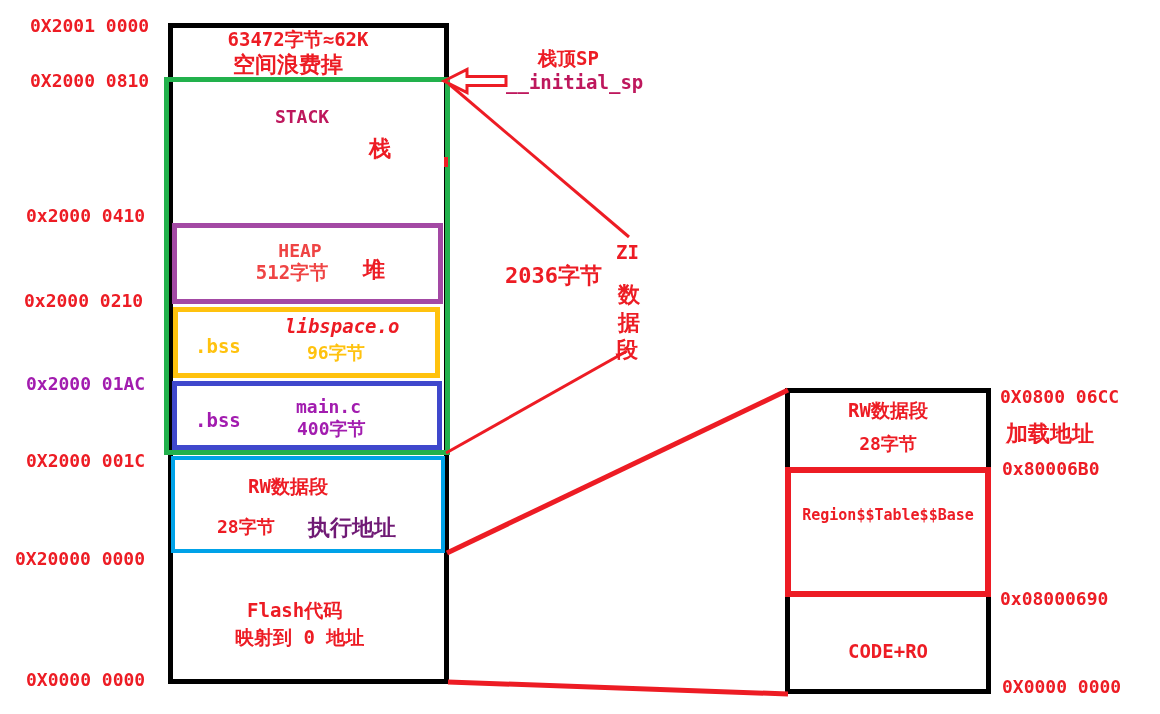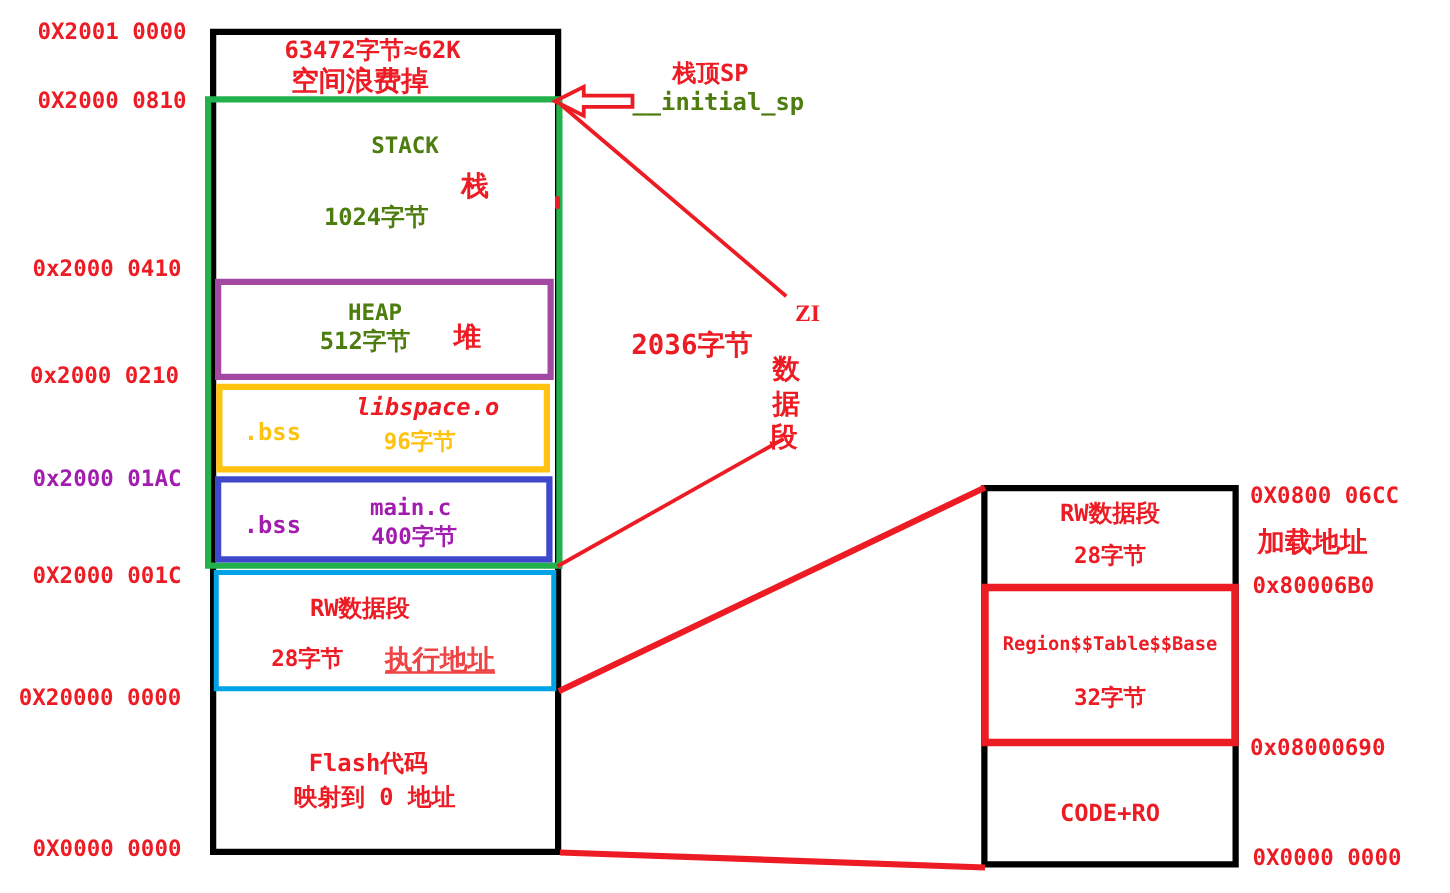--- a/index.html
+++ b/index.html
@@ -1,25 +1,25 @@
 <!DOCTYPE html>
 <html><head>
 <meta charset="utf-8">
 <style>
   html,body{margin:0;padding:0;background:#ffffff;}
   .canvas{position:relative;width:1160px;height:714px;background:#ffffff;overflow:hidden;
           font-family:"DejaVu Sans Mono","Liberation Mono",monospace;font-weight:bold;}
   .abs{position:absolute;white-space:nowrap;}
   .ctr{text-align:center;}
   .red{color:#ed1c24;}
-  .green{color:#4d7c0f;}
-  .purple{color:#4d7c0f;}
+  .green{color:#be185d;}
+  .purple{color:#ef4444;}
   .gold{color:#ffc20e;}
   .blue{color:#a21caf;}
-  .cyan{color:#ef4444;text-decoration:underline;}
+  .cyan{color:#701a75;}
   .box{position:absolute;box-sizing:border-box;background:transparent;}
   .ram-outer{left:168px;top:23px;width:281px;height:661px;border:5px solid #000;}
   .zi-box{left:164px;top:77px;width:286px;height:378px;border:5px solid #22b14c;}
   .heap-box{left:172px;top:223px;width:271px;height:81px;border:5px solid #a349a4;}
   .libspace-box{left:173px;top:307px;width:267px;height:71px;border:5px solid #ffc20e;}
   .mainc-box{left:172px;top:381px;width:270px;height:69px;border:5px solid #3f48cc;}
   .rw-exec-box{left:171px;top:456px;width:274px;height:97px;border:4px solid #00a2e8;}
   .flash-outer{left:785px;top:388px;width:206px;height:306px;border:5px solid #000;}
   .region-table-box{left:785px;top:467px;width:206px;height:130px;border:6px solid #ed1c24;}
   .f18{font-size:18px;}
@@ -43,23 +43,22 @@
   <span class="abs red f18" style="left:15px;top:548px;">0X20000 0000</span>
   <span class="abs red f18" style="left:26px;top:669px;">0X0000 0000</span>
 
   <div class="box ram-outer"></div>
 
   <div class="abs red f19 ctr" style="left:178px;top:27px;width:240px;">63472字节≈62K</div>
   <div class="abs red f20 ctr" style="left:178px;top:50px;width:220px;">空间浪费掉</div>
 
   <div class="box zi-box"></div>
 
-  <div class="abs green f18 ctr" style="left:184px;top:106px;width:280px;">STACK</div>
+  <div class="abs green f18 ctr" style="left:162px;top:106px;width:280px;">STACK</div>
   <span class="abs red f20" style="left:369px;top:134px;">栈</span>
-  <div class="abs green f19 ctr" style="left:160px;top:161px;width:282px;">1024字节</div>
 
   <div class="box heap-box"></div>
   <div class="abs purple f18 ctr" style="left:172px;top:240px;width:256px;">HEAP</div>
   <div class="abs purple f19 ctr" style="left:152px;top:260px;width:280px;">512字节</div>
   <span class="abs red f20" style="left:363px;top:255px;">堆</span>
 
   <div class="box libspace-box"></div>
   <span class="abs gold f17" style="left:195px;top:335px;">.bss</span>
   <span class="abs red f19" style="left:285px;top:315px;font-style:italic;">libspace.o</span>
   <span class="abs gold f18" style="left:307px;top:341px;">96字节</span>
@@ -74,32 +73,31 @@
   <span class="abs red f18" style="left:217px;top:515px;">28字节</span>
   <span class="abs cyan f20" style="left:308px;top:513px;">执行地址</span>
 
   <span class="abs red f19" style="left:247px;top:598px;">Flash代码</span>
   <span class="abs red f19" style="left:235px;top:625px;">映射到 0 地址</span>
 
   <span class="abs red f19" style="left:538px;top:46px;">栈顶SP</span>
   <span class="abs green f19" style="left:506px;top:71px;">__initial_sp</span>
 
   <span class="abs red f20" style="left:505px;top:261px;">2036字节</span>
-  <span class="abs red f19" style="left:636px;top:241px;font-family:Liberation Serif, serif;">ZI</span>
+  <span class="abs red f19" style="left:616px;top:241px;">ZI</span>
   <span class="abs red f20" style="left:618px;top:280px;">数</span>
   <span class="abs red f20" style="left:618px;top:308px;">据</span>
   <span class="abs red f20" style="left:616px;top:335px;">段</span>
 
   <div class="box flash-outer"></div>
   <div class="abs red f19 ctr" style="left:788px;top:398px;width:200px;">RW数据段</div>
   <div class="abs red f18 ctr" style="left:788px;top:432px;width:200px;">28字节</div>
 
   <div class="box region-table-box"></div>
   <div class="abs red f15 ctr" style="left:788px;top:506px;width:200px;">Region$$Table$$Base</div>
-  <div class="abs red f18 ctr" style="left:788px;top:546px;width:200px;">32字节</div>
 
   <div class="abs red f19 ctr" style="left:788px;top:640px;width:200px;">CODE+RO</div>
 
   <span class="abs red f18" style="left:1000px;top:386px;">0X0800 06CC</span>
   <span class="abs red f20" style="left:1006px;top:419px;">加载地址</span>
   <span class="abs red f18" style="left:1002px;top:458px;">0x80006B0</span>
   <span class="abs red f18" style="left:1000px;top:588px;">0x08000690</span>
   <span class="abs red f18" style="left:1002px;top:676px;">0X0000 0000</span>
 
   <svg class="overlay" width="1160" height="714" viewBox="0 0 1160 714">

